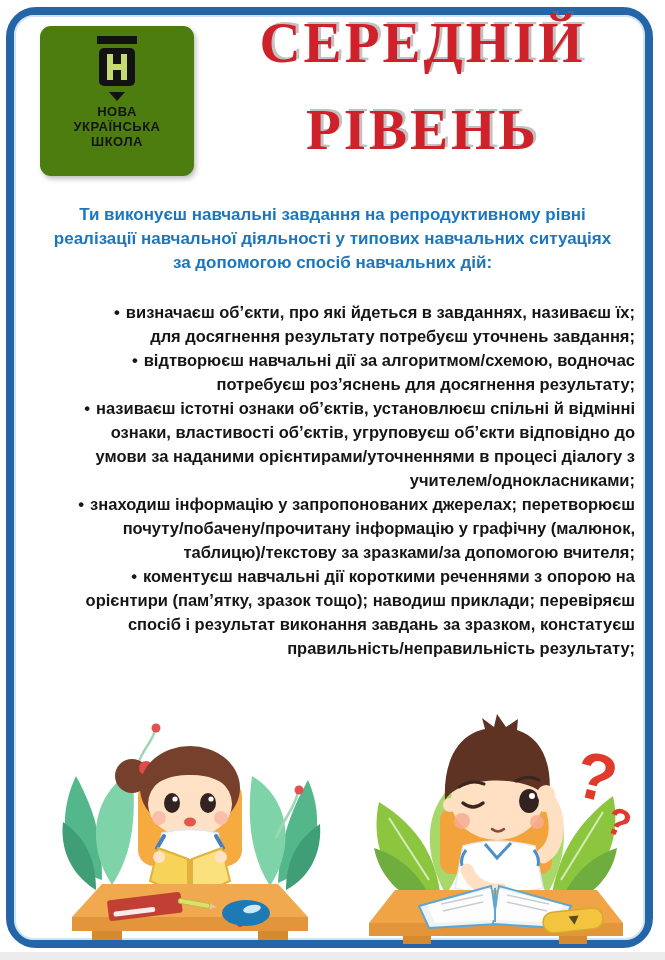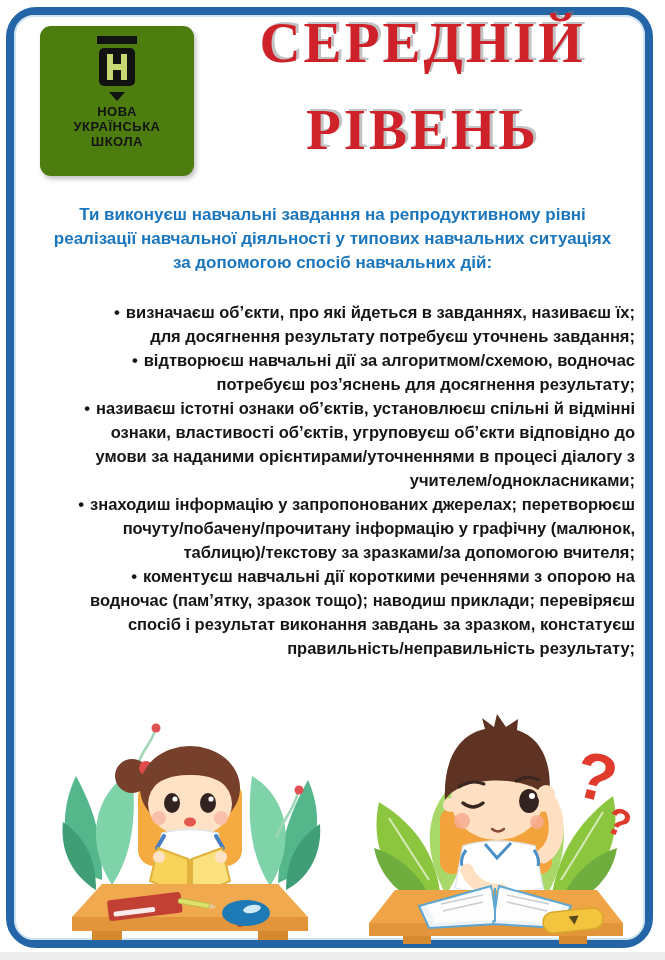--- a/index.html
+++ b/index.html
@@ -90,21 +90,21 @@
     <p><span class="dot">•</span><span>відтворюєш навчальні дії за алгоритмом/схемою, водночас
 потребуєш роз’яснень для досягнення результату;</span></p>
     <p><span class="dot">•</span><span>називаєш істотні ознаки об’єктів, установлюєш спільні й відмінні
 ознаки, властивості об’єктів, угруповуєш об’єкти відповідно до
 умови за наданими орієнтирами/уточненнями в процесі діалогу з
 учителем/однокласниками;</span></p>
     <p><span class="dot">•</span><span>знаходиш інформацію у запропонованих джерелах; перетворюєш
 почуту/побачену/прочитану інформацію у графічну (малюнок,
 таблицю)/текстову за зразками/за допомогою вчителя;</span></p>
     <p><span class="dot">•</span><span>коментуєш навчальні дії короткими реченнями з опорою на
-водночас (пам’ятку, зразок тощо); наводиш приклади; перевіряєш
+орієнтири (пам’ятку, зразок тощо); наводиш приклади; перевіряєш
 спосіб і результат виконання завдань за зразком, констатуєш
 правильність/неправильність результату;</span></p>
   </div>
 
   <svg class="illu illu-girl" width="300" height="228" viewBox="0 0 300 228">
 
     <g>
       <path d="M62,162 C22,150 16,100 36,58 C56,95 62,122 62,162Z" fill="#54b78b"></path>
       <path d="M72,167 C42,120 57,73 92,53 C97,100 92,137 72,167Z" fill="#7fd3a8"></path>
       <path d="M56,172 C30,156 20,130 23,104 C46,120 56,142 56,172Z" fill="#3f9e76"></path>

